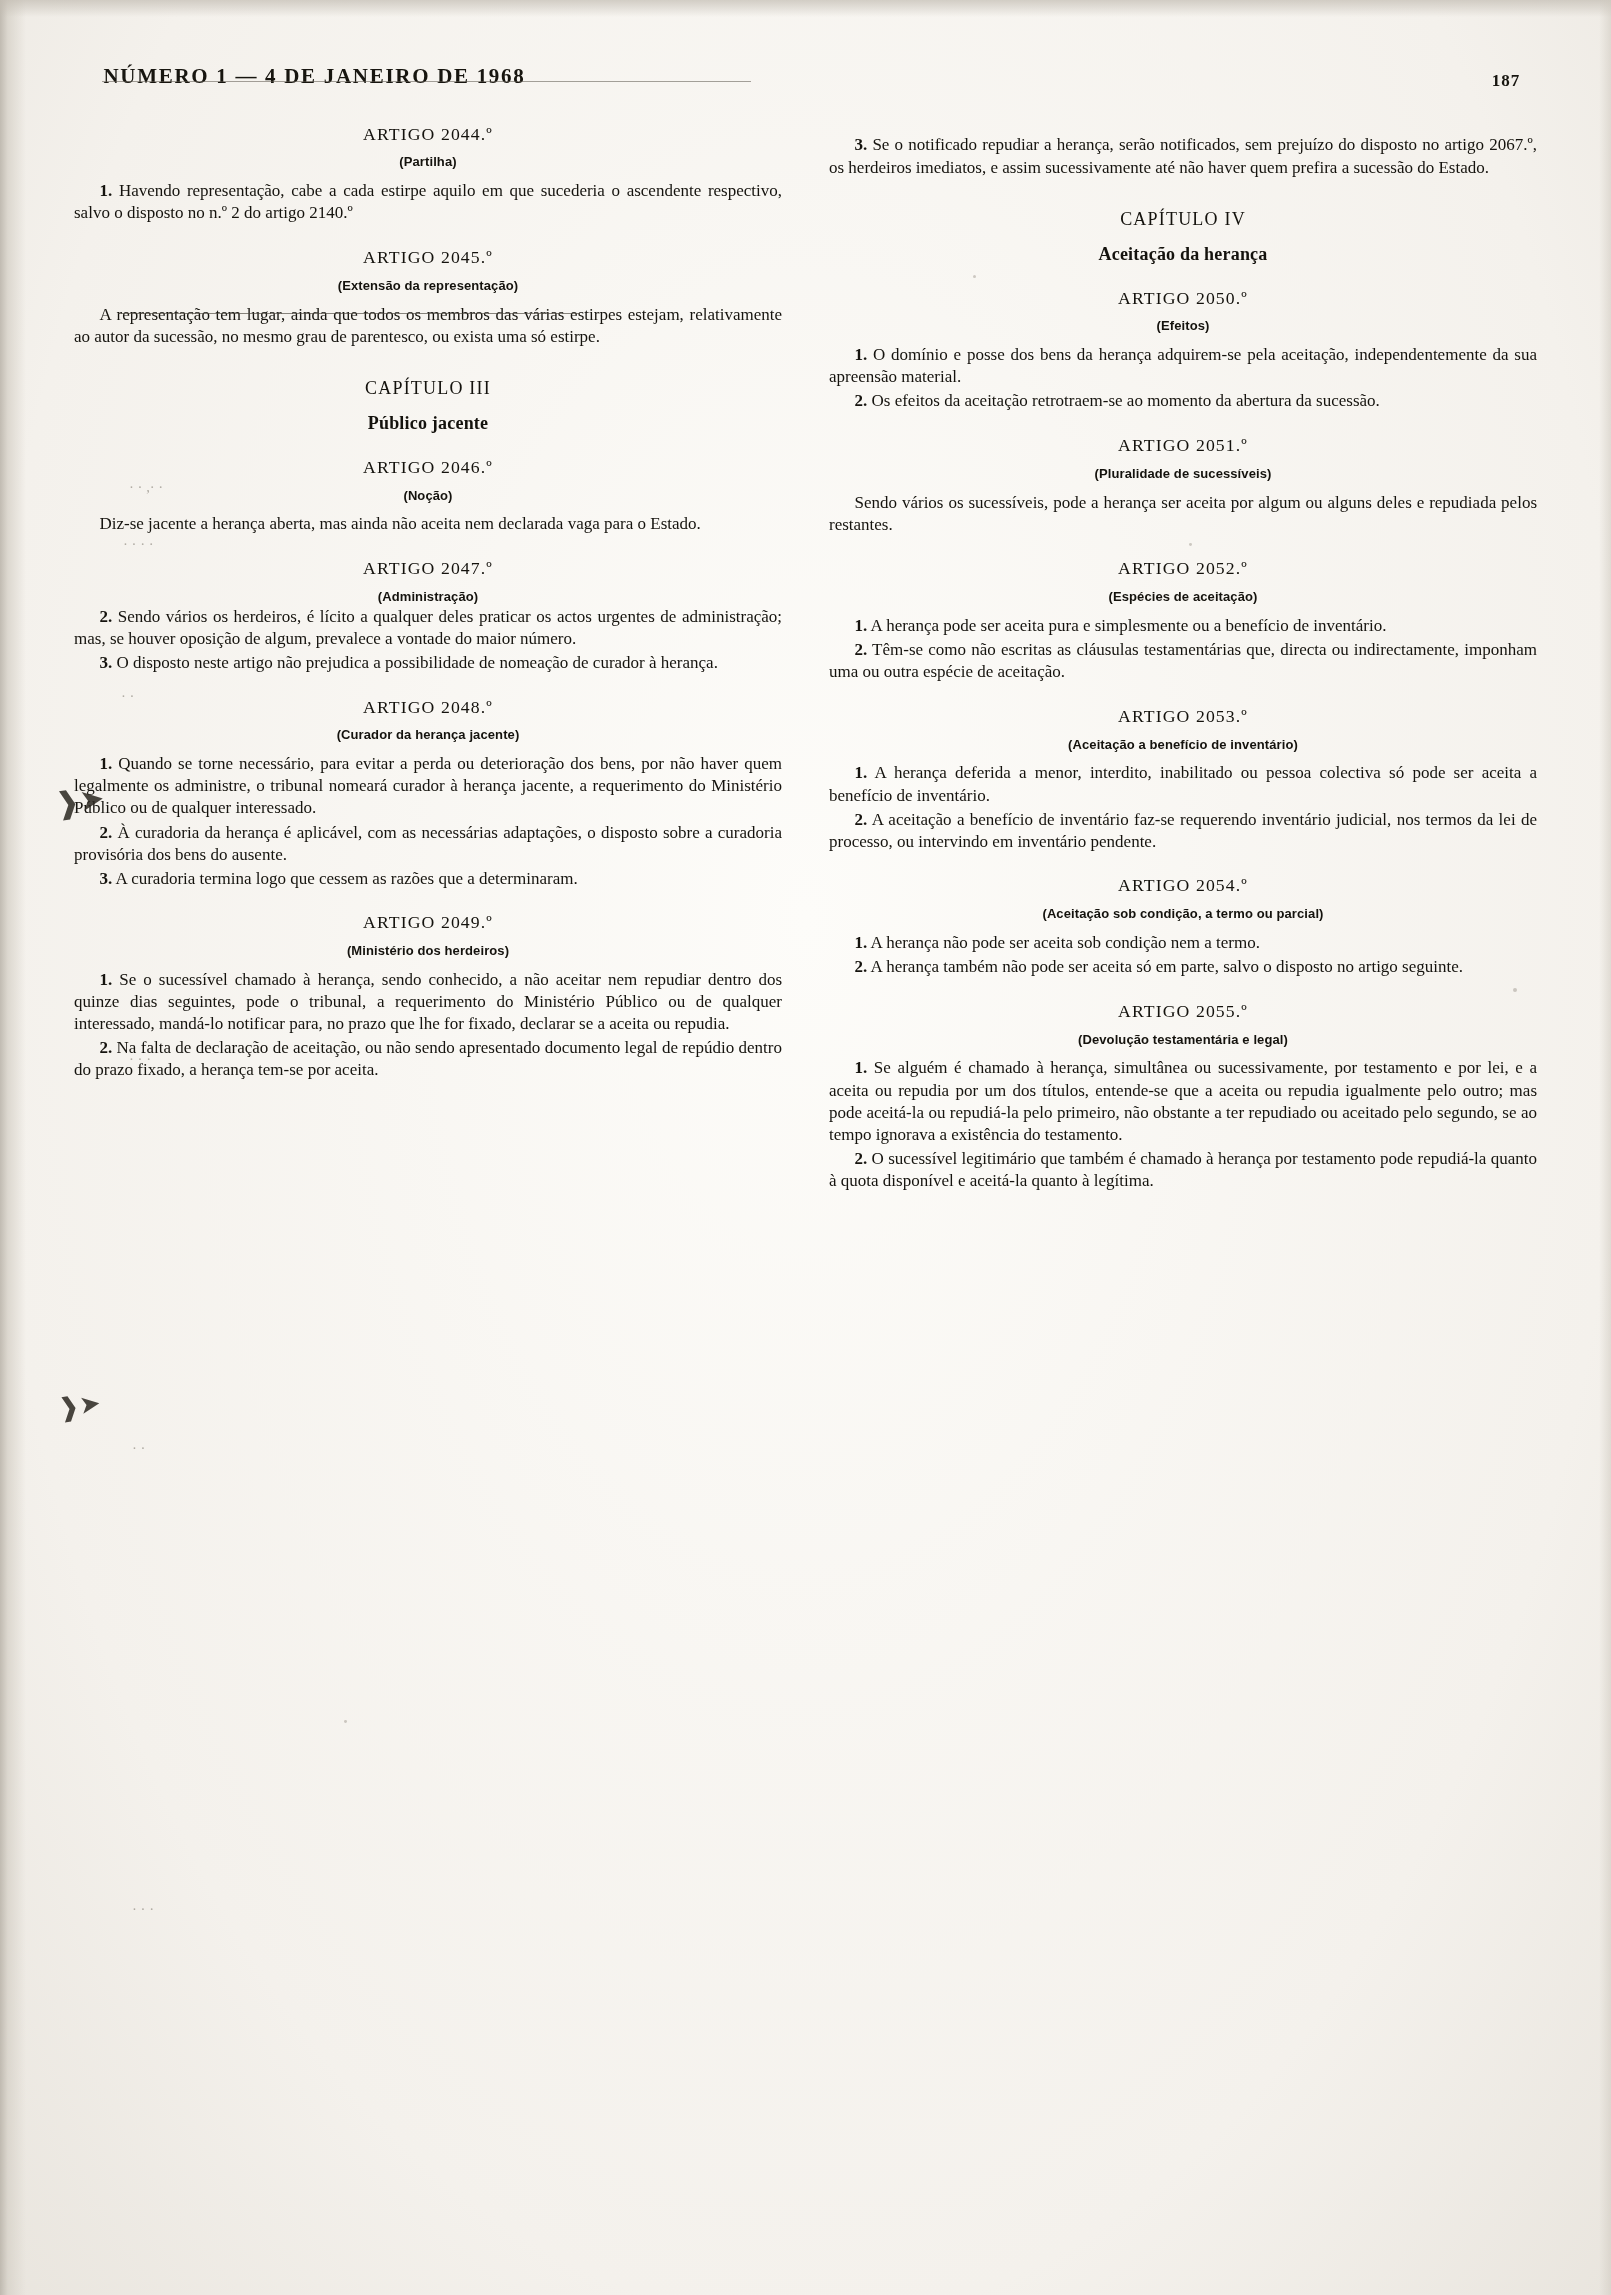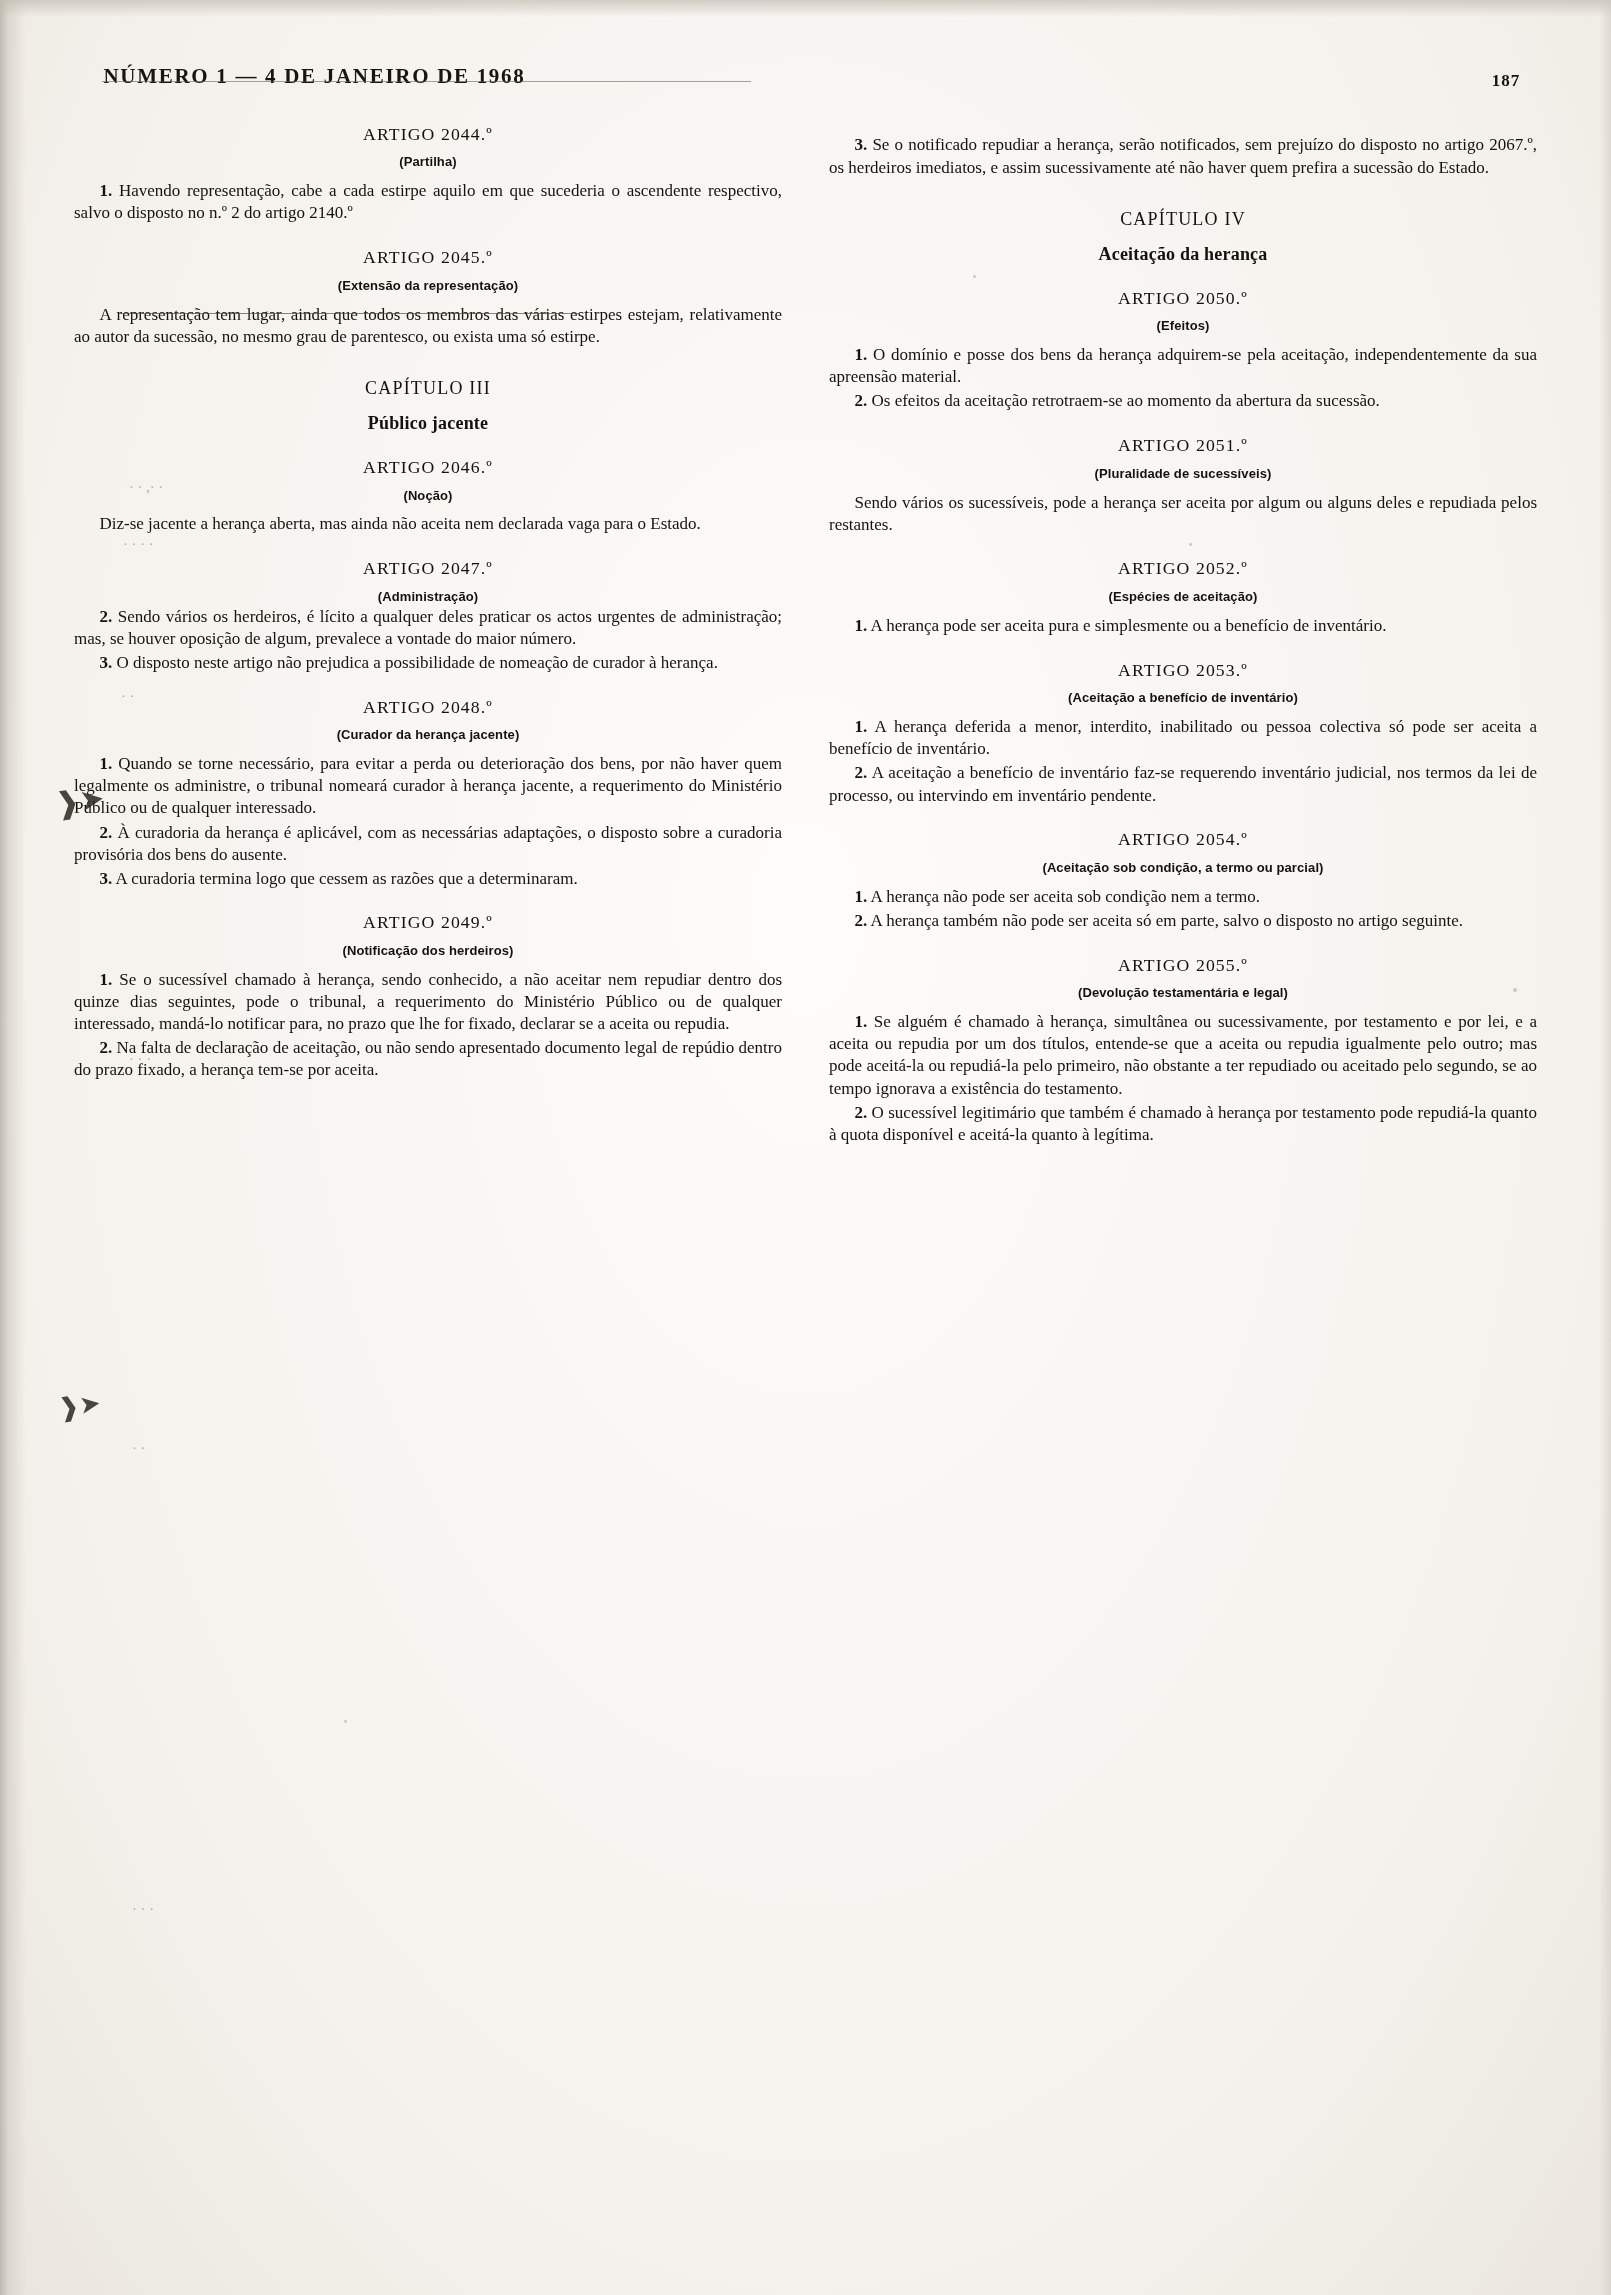--- a/index.html
+++ b/index.html
@@ -215,38 +215,39 @@
           <h3 class="art">ARTIGO 2047.º</h3>
           <div class="rubric">(Administração)</div>
           <p class="para tight"><span class="num">2.</span> Sendo vários os herdeiros, é lícito a qualquer deles praticar os actos urgentes de administração; mas, se houver oposição de algum, prevalece a vontade do maior número.</p>
           <p class="para tight"><span class="num">3.</span> O disposto neste artigo não prejudica a possibilidade de nomeação de curador à herança.</p>
           <h3 class="art">ARTIGO 2048.º</h3>
           <div class="rubric">(Curador da herança jacente)</div>
           <p class="para"><span class="num">1.</span> Quando se torne necessário, para evitar a perda ou deterioração dos bens, por não haver quem legalmente os administre, o tribunal nomeará curador à herança jacente, a requerimento do Ministério Público ou de qualquer interessado.</p>
           <p class="para tight"><span class="num">2.</span> À curadoria da herança é aplicável, com as necessárias adaptações, o disposto sobre a curadoria provisória dos bens do ausente.</p>
           <p class="para tight"><span class="num">3.</span> A curadoria termina logo que cessem as razões que a determinaram.</p>
           <h3 class="art">ARTIGO 2049.º</h3>
-          <div class="rubric">(Notificação dos herdeiros)</div>
+          <div class="rubric">(Ministério dos herdeiros)</div>
           <p class="para"><span class="num">1.</span> Se o sucessível chamado à herança, sendo conhecido, a não aceitar nem repudiar dentro dos quinze dias seguintes, pode o tribunal, a requerimento do Ministério Público ou de qualquer interessado, mandá-lo notificar para, no prazo que lhe for fixado, declarar se a aceita ou repudia.</p>
           <p class="para tight"><span class="num">2.</span> Na falta de declaração de aceitação, ou não sendo apresentado documento legal de repúdio dentro do prazo fixado, a herança tem-se por aceita.</p>
         </div>
       <div class="col" id="col-right">
           <p class="para"><span class="num">3.</span> Se o notificado repudiar a herança, serão notificados, sem prejuízo do disposto no artigo 2067.º, os herdeiros imediatos, e assim sucessivamente até não haver quem prefira a sucessão do Estado.</p>
           <h2 class="chap">CAPÍTULO IV</h2>
           <h2 class="chaptitle">Aceitação da herança</h2>
           <h3 class="art">ARTIGO 2050.º</h3>
           <div class="rubric">(Efeitos)</div>
           <p class="para"><span class="num">1.</span> O domínio e posse dos bens da herança adquirem-se pela aceitação, independentemente da sua apreensão material.</p>
           <p class="para tight"><span class="num">2.</span> Os efeitos da aceitação retrotraem-se ao momento da abertura da sucessão.</p>
           <h3 class="art">ARTIGO 2051.º</h3>
           <div class="rubric">(Pluralidade de sucessíveis)</div>
           <p class="para">Sendo vários os sucessíveis, pode a herança ser aceita por algum ou alguns deles e repudiada pelos restantes.</p>
           <h3 class="art">ARTIGO 2052.º</h3>
           <div class="rubric">(Espécies de aceitação)</div>
           <p class="para"><span class="num">1.</span> A herança pode ser aceita pura e simplesmente ou a benefício de inventário.</p>
+          <p class="para tight"><span class="num">2.</span> Têm-se como não escritas as cláusulas testamentárias que, directa ou indirectamente, imponham uma ou outra espécie de aceitação.</p>
           <h3 class="art">ARTIGO 2053.º</h3>
           <div class="rubric">(Aceitação a benefício de inventário)</div>
           <p class="para"><span class="num">1.</span> A herança deferida a menor, interdito, inabilitado ou pessoa colectiva só pode ser aceita a benefício de inventário.</p>
           <p class="para tight"><span class="num">2.</span> A aceitação a benefício de inventário faz-se requerendo inventário judicial, nos termos da lei de processo, ou intervindo em inventário pendente.</p>
           <h3 class="art">ARTIGO 2054.º</h3>
           <div class="rubric">(Aceitação sob condição, a termo ou parcial)</div>
           <p class="para"><span class="num">1.</span> A herança não pode ser aceita sob condição nem a termo.</p>
           <p class="para tight"><span class="num">2.</span> A herança também não pode ser aceita só em parte, salvo o disposto no artigo seguinte.</p>
           <h3 class="art">ARTIGO 2055.º</h3>
           <div class="rubric">(Devolução testamentária e legal)</div>

